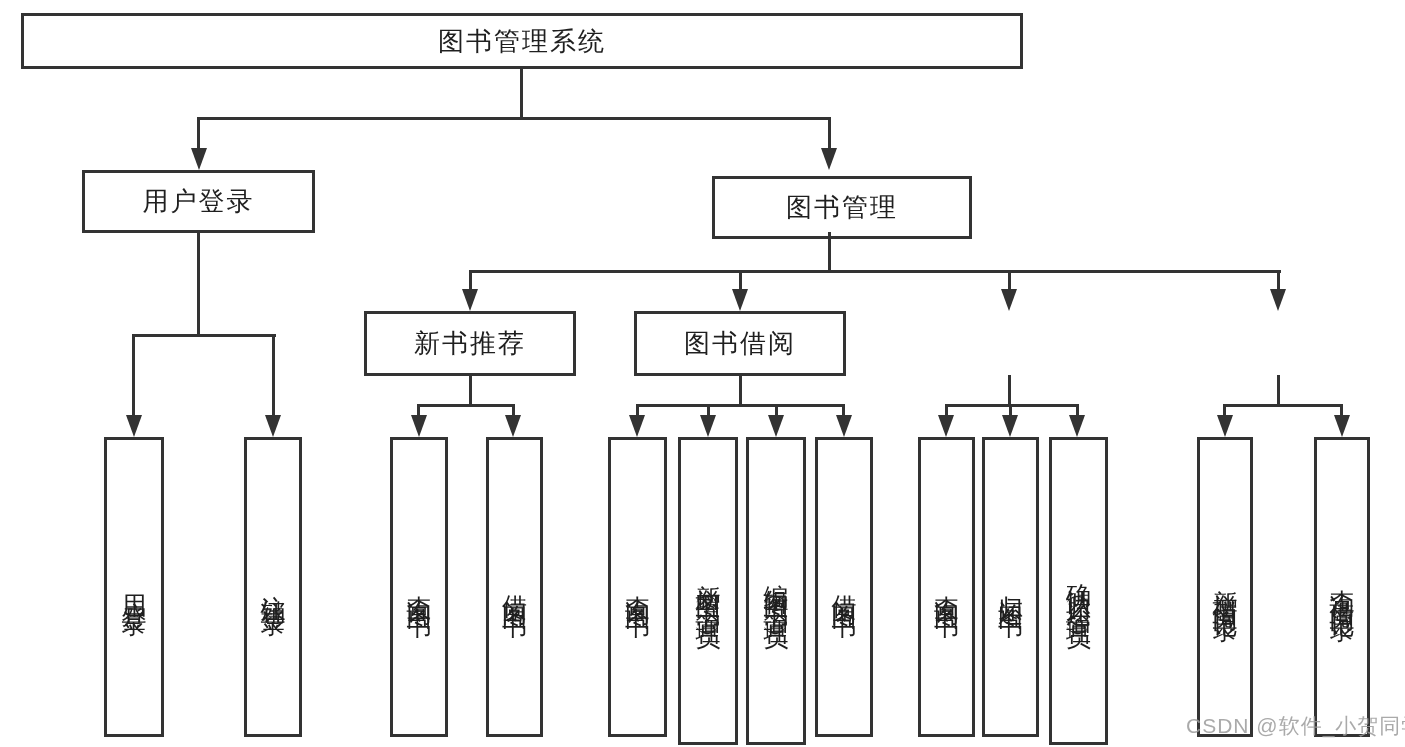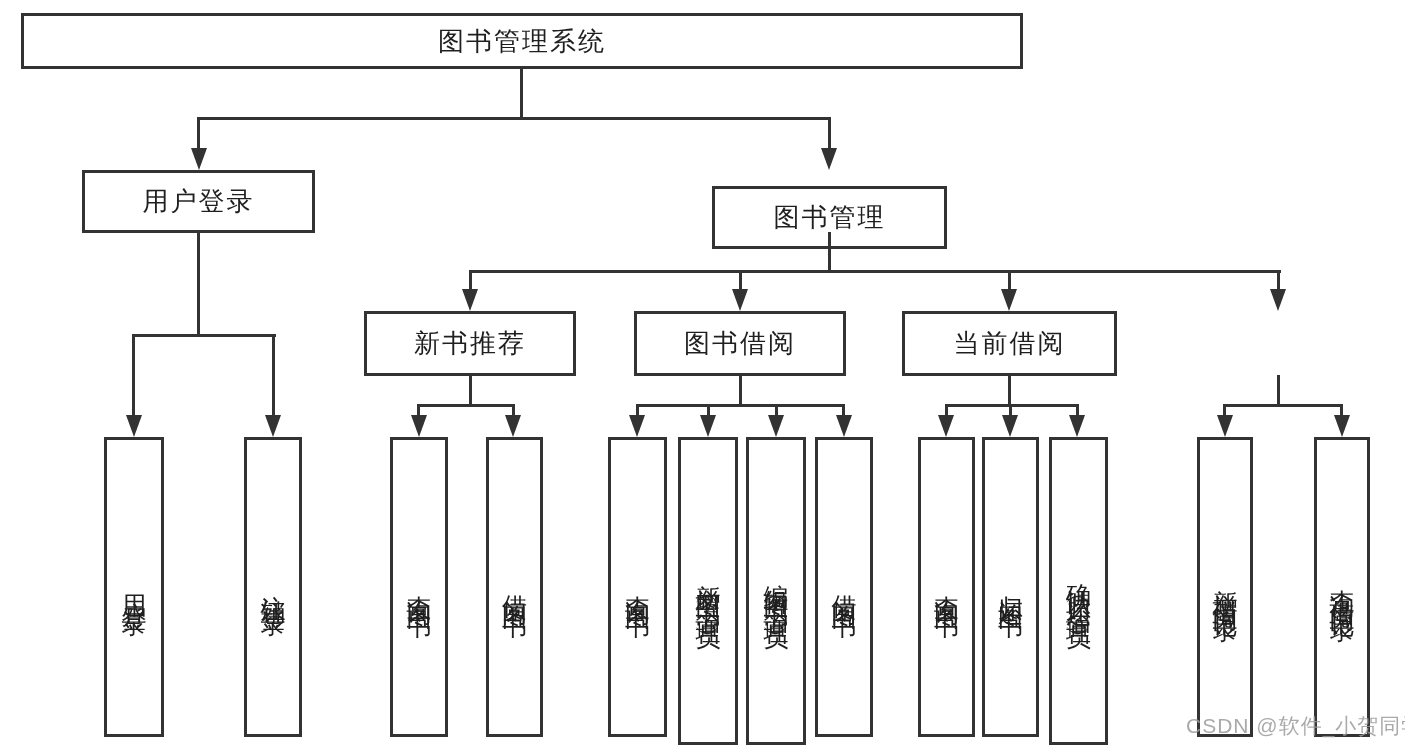--- a/index.html
+++ b/index.html
@@ -42,21 +42,21 @@
   <div class="vline" style="left:520px;top:69px;height:50px"></div>
   <div class="hline" style="left:198px;top:117px;width:633px"></div>
   <div class="vline" style="left:197px;top:117px;height:35px"></div>
   <div class="arrowhead" style="left:191px;top:148px"></div>
   <div class="vline" style="left:828px;top:117px;height:35px"></div>
   <div class="arrowhead" style="left:821px;top:148px"></div>
 
   <div class="node h" style="left:82px;top:170px;width:233px;height:63px">
     <span>用户登录</span>
   </div>
-  <div class="node h" style="left:712px;top:186px;width:235px;height:63px">
+  <div class="node h" style="left:712px;top:176px;width:260px;height:63px">
     <span>图书管理</span>
   </div>
 
   <div class="vline" style="left:197px;top:232px;height:105px"></div>
   <div class="hline" style="left:132px;top:334px;width:144px"></div>
   <div class="vline" style="left:132px;top:334px;height:85px"></div>
   <div class="arrowhead" style="left:126px;top:415px"></div>
   <div class="vline" style="left:272px;top:334px;height:85px"></div>
   <div class="arrowhead" style="left:265px;top:415px"></div>
 
@@ -69,23 +69,20 @@
   <div class="vline" style="left:1008px;top:270px;height:23px"></div>
   <div class="arrowhead" style="left:1001px;top:289px"></div>
   <div class="vline" style="left:1277px;top:270px;height:23px"></div>
   <div class="arrowhead" style="left:1270px;top:289px"></div>
 
   <div class="node h" style="left:634px;top:311px;width:212px;height:65px">
     <span>图书借阅</span>
   </div>
   <div class="node h" style="left:364px;top:311px;width:212px;height:65px">
     <span>新书推荐</span>
-  </div>
-  <div class="node h" style="left:902px;top:311px;width:215px;height:65px">
-    <span>当前借阅</span>
   </div>
 
   <div class="vline" style="left:469px;top:375px;height:32px"></div>
   <div class="hline" style="left:417px;top:404px;width:98px"></div>
   <div class="vline" style="left:417px;top:404px;height:19px"></div>
   <div class="arrowhead" style="left:411px;top:415px"></div>
   <div class="vline" style="left:512px;top:404px;height:19px"></div>
   <div class="arrowhead" style="left:505px;top:415px"></div>
 
   <div class="vline" style="left:739px;top:375px;height:32px"></div>

